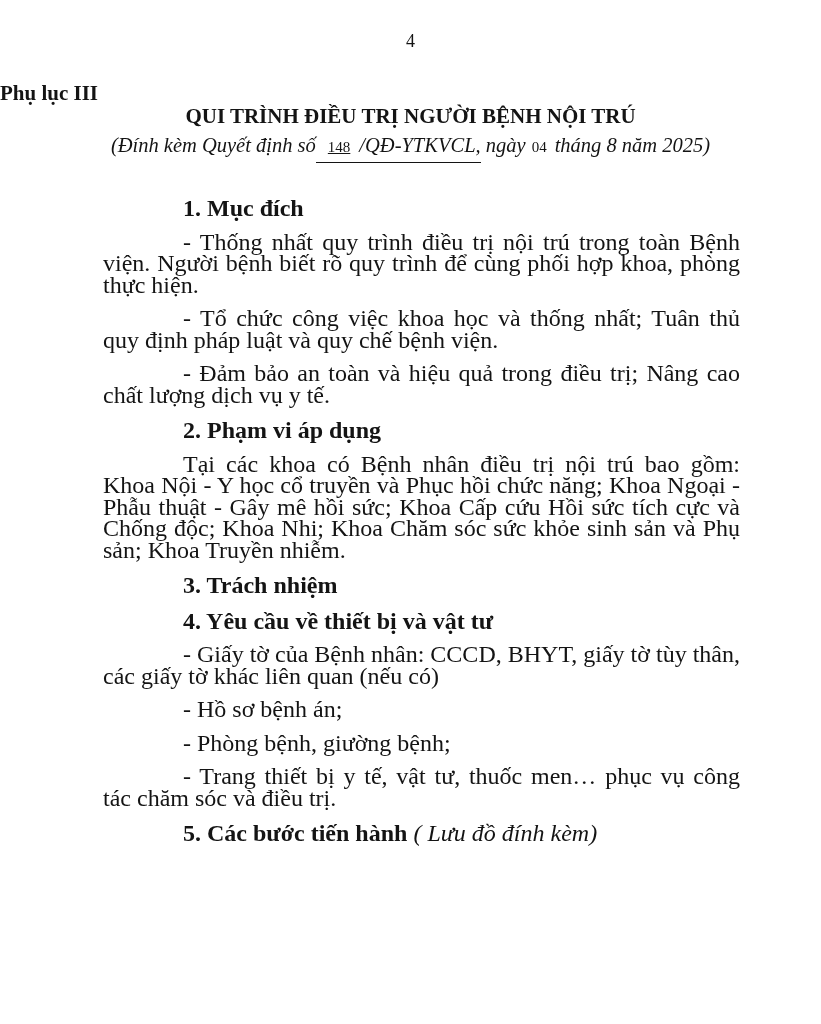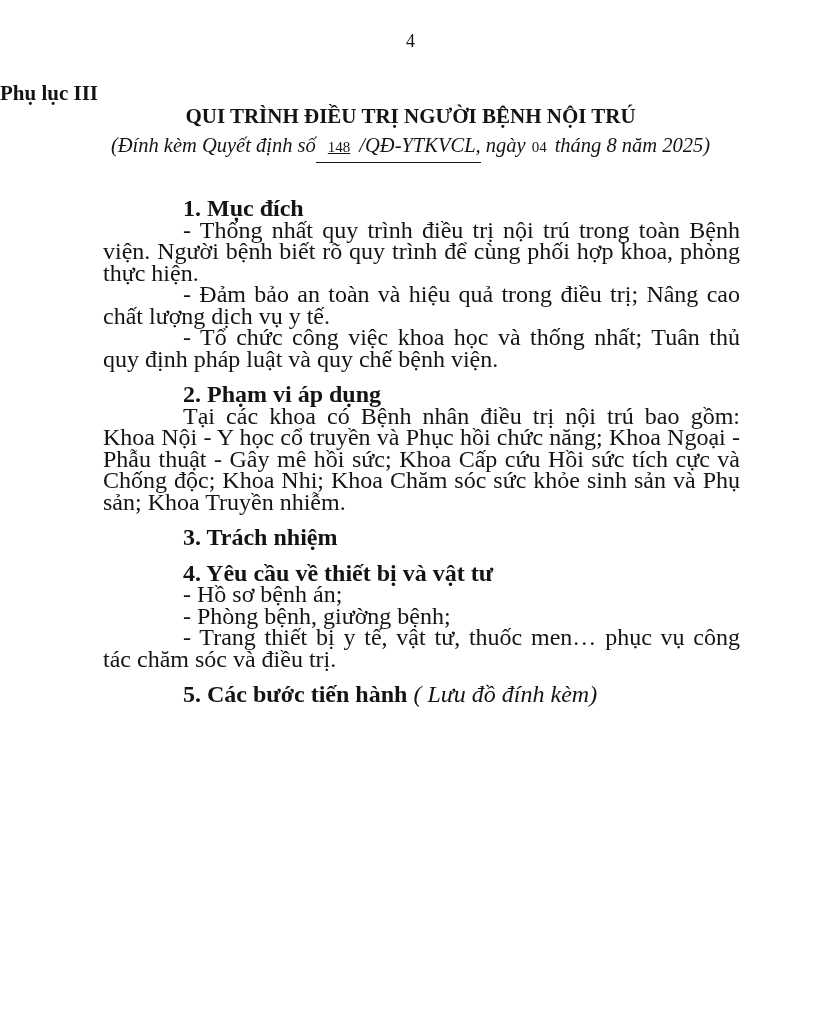--- a/index.html
+++ b/index.html
@@ -17,21 +17,21 @@
   .h-sub .fill { font-style:normal; font-size:15px; }
   .h-sub .num1 { margin:0 9px 0 12px;text-decoration:underline; }
   .h-sub .num2 { margin:0 8px 0 6px; }
   .u { display:inline-block; border-bottom:1.5px solid #141414; padding-bottom:3px; }
   .content {
     margin:35px 81px 0 103px;
     font-size:24px;
     line-height:21.5px;
     text-align:justify;
   }
-  .content p { text-indent:80px; }
+  .content p { text-indent:80px; margin-top:12px; }
   .content p.h { font-weight:bold; margin-top:14px; text-align:left; }
   .content p.bullet-loose { text-indent:65px; text-align:left; }
   .h .note { font-weight:normal; font-style:italic; }
 </style>
 </head>
 <body>
 
 <div class="page">
 
   <div class="pageno">4</div>
@@ -39,29 +39,30 @@
   <div>
     <div class="h-appendix">Phụ lục III</div>
     <div class="h-title">QUI TRÌNH ĐIỀU TRỊ NGƯỜI BỆNH NỘI TRÚ</div>
     <div class="h-sub"><span>(Đính kèm Quyết định số</span><span class="u"><span class="fill num1">148</span><span>/QĐ-YTKVCL,</span></span> <span>ngày</span><span class="fill num2">04</span><span>tháng 8 năm 2025)</span></div>
   </div>
 
   <div class="content">
 
     <p class="h">1. Mục đích</p>
     <p>- Thống nhất quy trình điều trị nội trú trong toàn Bệnh viện. Người bệnh biết rõ quy trình để cùng phối hợp khoa, phòng thực hiện.</p>
+    <p>- Tổ chức công việc khoa học và thống nhất; Tuân thủ quy định pháp luật và quy chế bệnh viện.</p>
     <p>- Đảm bảo an toàn và hiệu quả trong điều trị; Nâng cao chất lượng dịch vụ y tế.</p>
-    <p>- Tổ chức công việc khoa học và thống nhất; Tuân thủ quy định pháp luật và quy chế bệnh viện.</p>
 
     <p class="h">2. Phạm vi áp dụng</p>
     <p>Tại các khoa có Bệnh nhân điều trị nội trú bao gồm: Khoa Nội - Y học cổ truyền và Phục hồi chức năng; Khoa Ngoại - Phẫu thuật - Gây mê hồi sức; Khoa Cấp cứu Hồi sức tích cực và Chống độc; Khoa Nhi; Khoa Chăm sóc sức khỏe sinh sản và Phụ sản; Khoa Truyền nhiễm.</p>
 
     <p class="h">3. Trách nhiệm</p>
 
     <p class="h">4. Yêu cầu về thiết bị và vật tư</p>
+    <p>- Giấy tờ của Bệnh nhân: CCCD, BHYT, giấy tờ tùy thân, các giấy tờ khác liên quan (nếu có)</p>
     <p>- Hồ sơ bệnh án;</p>
     <p>- Phòng bệnh, giường bệnh;</p>
     <p>- Trang thiết bị y tế, vật tư, thuốc men… phục vụ công tác chăm sóc và điều trị.</p>
 
     <p class="h"><span>5. Các bước tiến hành</span> <span class="note">( Lưu đồ đính kèm)</span></p>
 
   </div>
 </div>
 
 </body></html>

